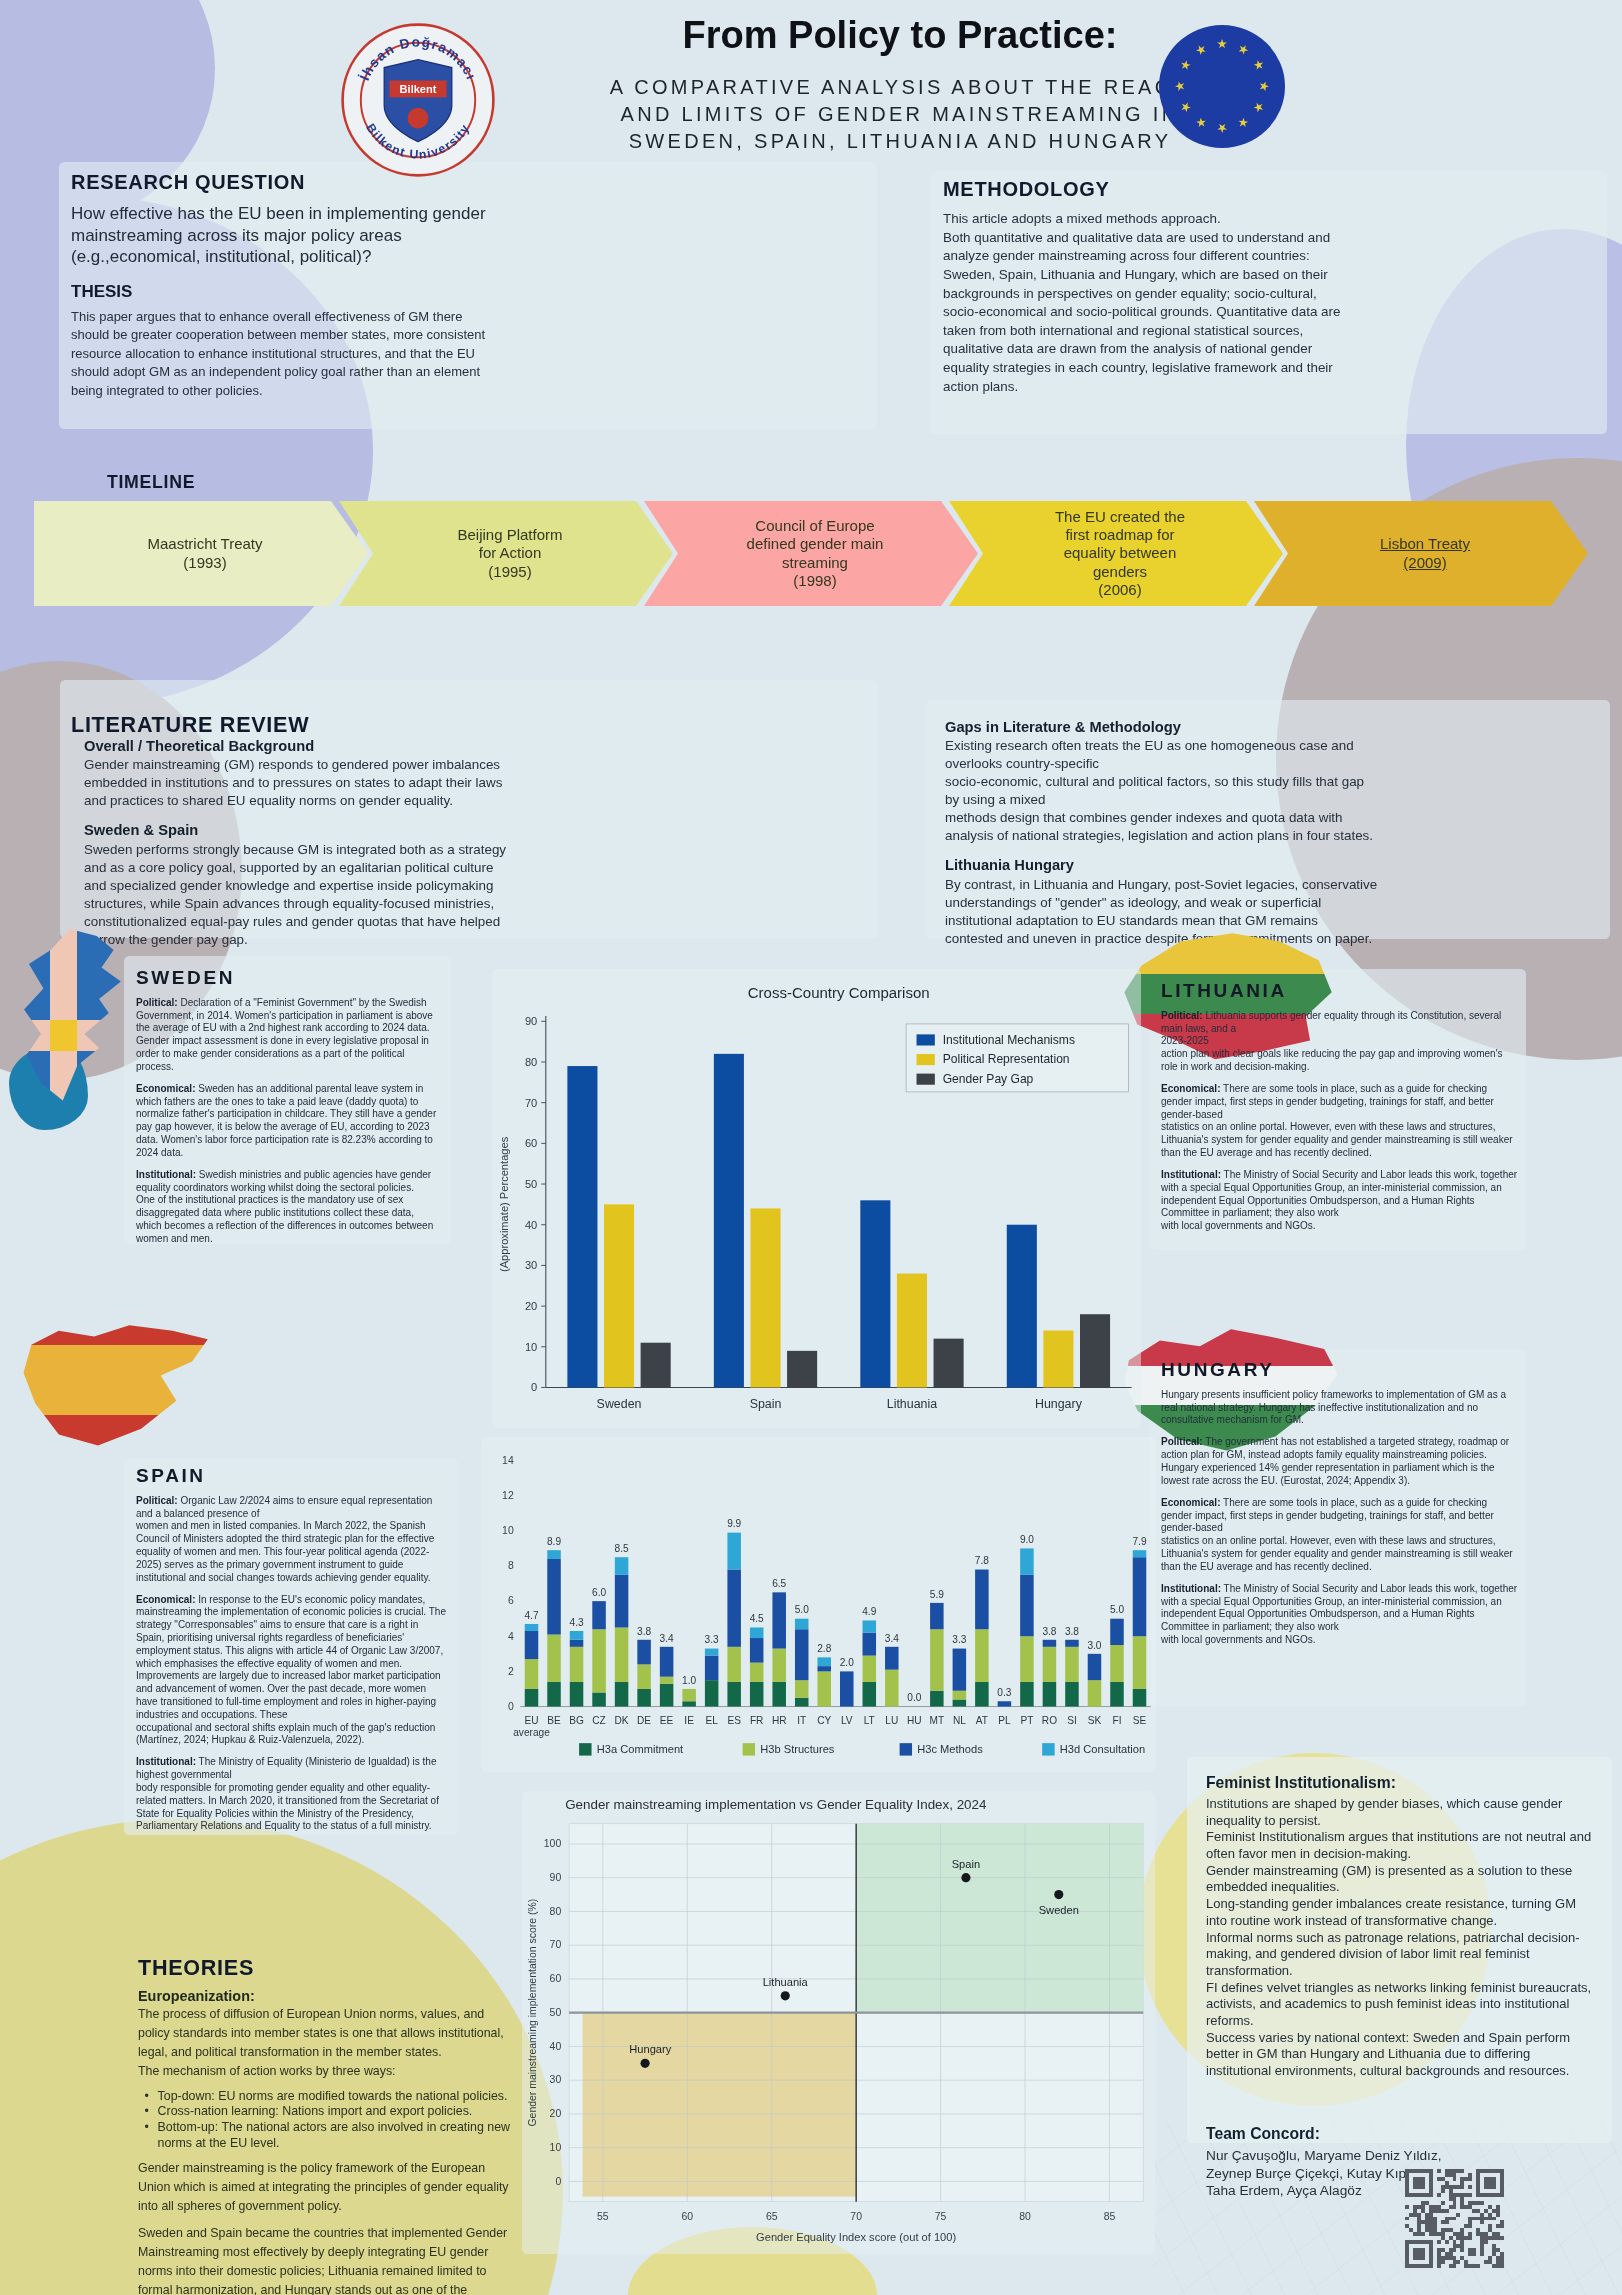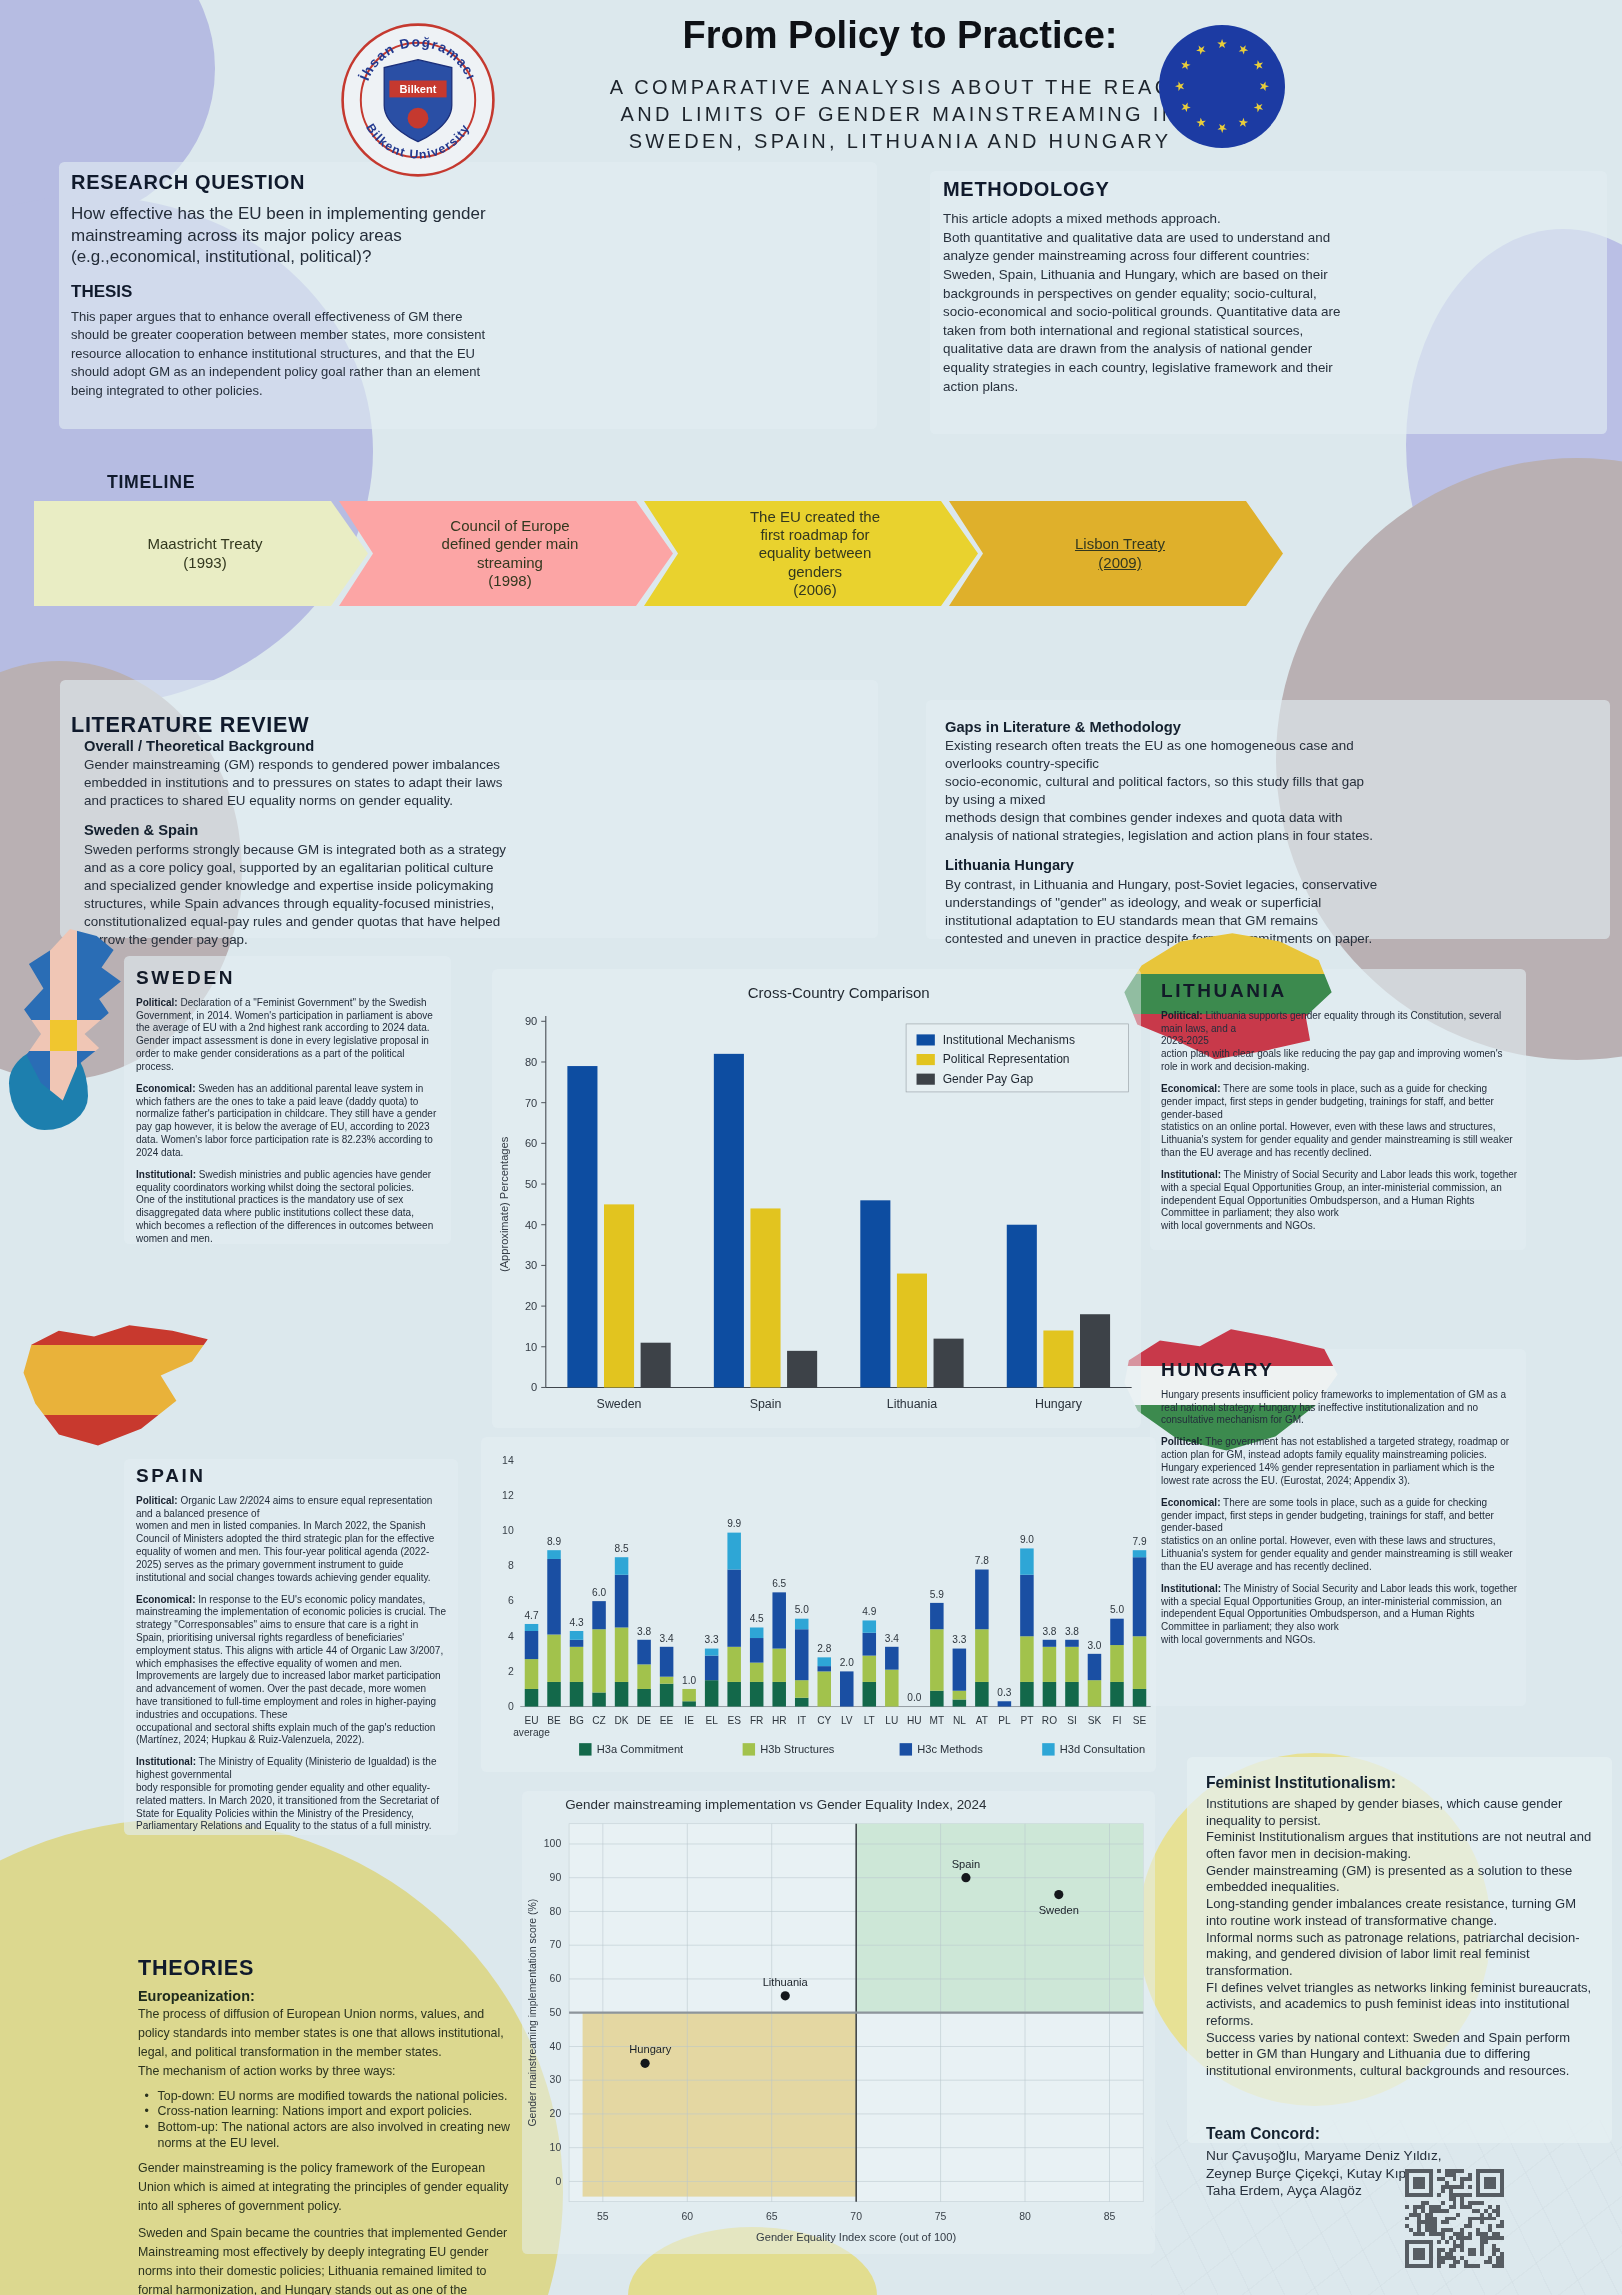--- a/index.html
+++ b/index.html
@@ -188,20 +188,25 @@
 resource allocation to enhance institutional structures, and that the EU
 should adopt GM as an independent policy goal rather than an element
 being integrated to other policies.</p>
   </section>
 
   <h2 class="sec abs" style="left:107px;top:472px;font-size:17.7px;">TIMELINE</h2>
   <div class="tl-arrows">
     <div class="tl-arrow first a1">
       <span class="tl-label">Maastricht Treaty</span>
       <span class="tl-label">(1993)</span>
+    </div>
+    <div class="tl-arrow a2">
+      <span class="tl-label">Beijing Platform
+for Action</span>
+      <span class="tl-label">(1995)</span>
     </div>
     <div class="tl-arrow a3">
       <span class="tl-label">Council of Europe
 defined gender main
 streaming</span>
       <span class="tl-label">(1998)</span>
     </div>
     <div class="tl-arrow a4">
       <span class="tl-label">The EU created the
 first roadmap for

